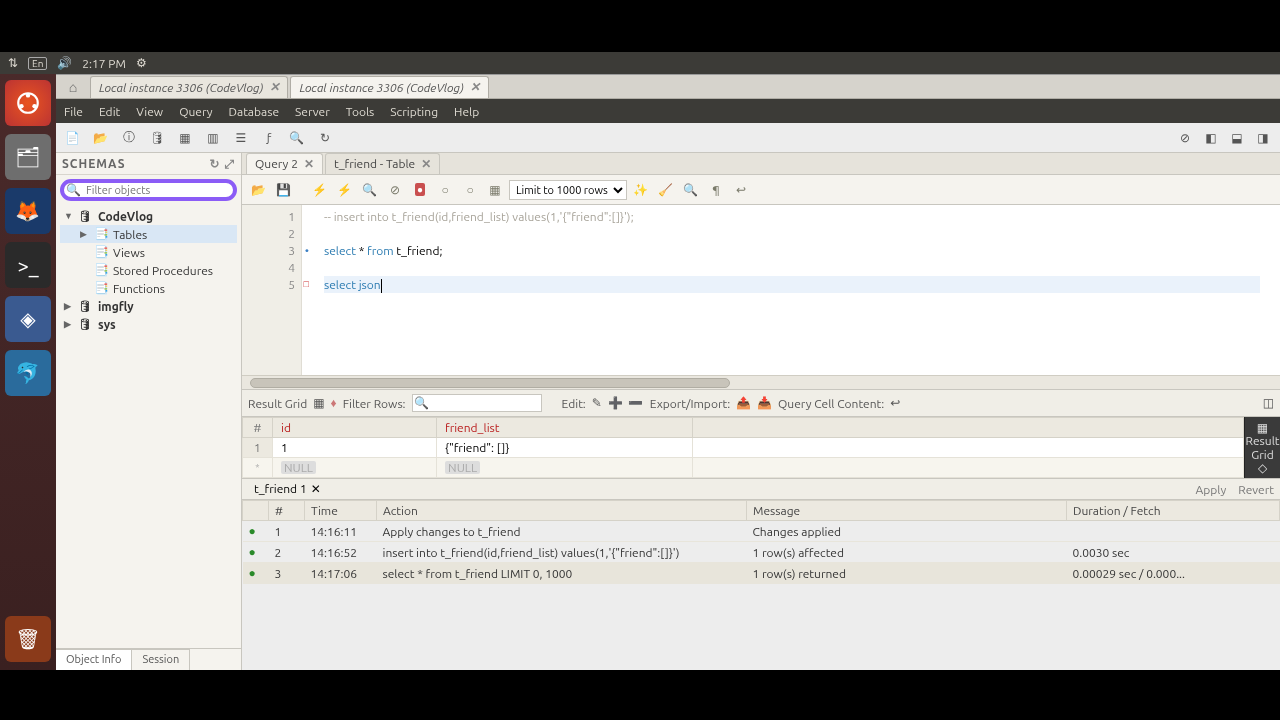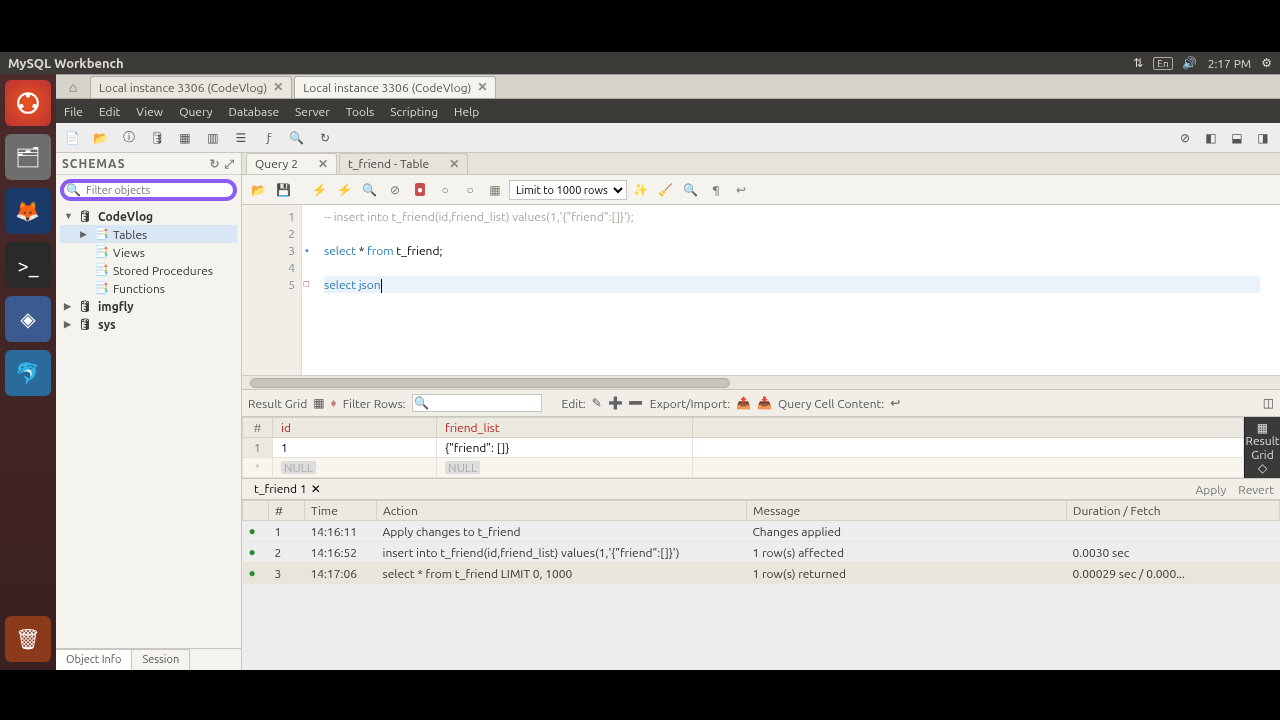--- a/index.html
+++ b/index.html
@@ -20,21 +20,21 @@
 .launch-icon.firefox{ background:#1a3a6a; }
 .launch-icon.term   { background:#2a2a2a; }
 .launch-icon.vbox   { background:#3a5a90; }
 .launch-icon.wb     { background:#2a6b9c; }
 .launch-icon.trash  { background:#8a3a1a; margin-top:auto; margin-bottom:8px;}
 .launch-icon svg{width:26px;height:26px;}
 
 .appwin { flex:1; background:#ededed; display:flex; flex-direction:column; border-top:1px solid #999;}
 .doc-tabs { height:24px; background:#d6d3cc; display:flex; align-items:center; border-bottom:1px solid #b0ada5;}
 .doc-tabs .home{ width:34px; text-align:center; font-size:14px; color:#666;}
-.doc-tabs .dtab{ padding:0 8px; height:22px; display:flex; align-items:center; gap:6px; border:1px solid #b0ada5; background:#e9e6de; border-radius:3px 3px 0 0; margin-right:2px; color:#555; border-bottom:none;}
+.doc-tabs .dtab{ padding:0 8px; height:22px; display:flex; align-items:center; gap:6px; border:1px solid #b0ada5; background:#e9e6de; border-radius:3px 3px 0 0; margin-right:2px; color:#555; border-bottom:none;font-style:italic;}
 .doc-tabs .dtab.active{ background:#f5f3ee; }
 .doc-tabs .dtab .x{ color:#888; font-weight:bold;}
 
 .menubar { height:24px; background:#3c3b37; color:#dfdbd2; display:flex; align-items:center; padding:0 8px; gap:16px;}
 .menubar span{ font-size:12px; cursor:default;}
 
 .toolbar { height:30px; background:#ededed; border-bottom:1px solid #c8c6bf; display:flex; align-items:center; padding:0 6px; gap:6px;}
 .tbtn{ width:22px; height:22px; display:flex; align-items:center; justify-content:center; border:1px solid transparent; border-radius:2px; color:#555;}
 .toolbar .right{margin-left:auto;display:flex;gap:4px;}
 
@@ -55,21 +55,21 @@
 .tree .l1{ padding-left:20px;}
 .tree .sel{ background:#d9e7f5;}
 .tree .arr{ width:10px; color:#666; font-size:9px;}
 .tree .db::before{content:"🛢";font-size:11px;margin-right:2px;}
 .bottom-tabs{ height:22px; display:flex; border-top:1px solid #c8c6bf;}
 .bottom-tabs div{ padding:3px 10px; font-size:11px; color:#555; background:#f5f3ee; border-right:1px solid #c8c6bf; border-top:1px solid #c8c6bf;}
 .bottom-tabs div.active{background:#fff;}
 
 .main{ flex:1; display:flex; flex-direction:column; overflow:hidden;}
 .ed-tabs{ height:22px; background:#e6e3db; display:flex; align-items:flex-end; padding-left:4px; border-bottom:1px solid #c8c6bf;}
-.ed-tabs .etab{ padding:3px 8px; background:#f5f3ee; border:1px solid #c8c6bf; border-bottom:none; border-radius:3px 3px 0 0; margin-right:2px; font-size:11px; display:flex; gap:20px; color:#444;}
+.ed-tabs .etab{ padding:3px 8px; background:#f5f3ee; border:1px solid #c8c6bf; border-bottom:none; border-radius:3px 3px 0 0; margin-right:2px; font-size:11px; display:flex; gap:6px; color:#444;}
 .ed-tabs .etab .x{color:#888;font-weight:bold;}
 .ed-tabs .etab.inactive{background:#e6e3db;}
 
 .ed-tb{ height:30px; background:#f5f3ee; border-bottom:1px solid #c8c6bf; display:flex; align-items:center; padding:0 6px; gap:3px;}
 .ed-tb .tbtn{color:#7a7a6a;}
 .ed-tb .bolt{color:#e6a817;}
 .ed-tb .red{background:#c94f4f;color:#fff;border-radius:2px;padding:1px 2px;font-size:10px;}
 .ed-tb select{ height:20px; font-size:11px; border:1px solid #c8c6bf; background:#fff; padding:0 2px;}
 
 .editor{ height:170px; background:#fff; display:flex; font-family:"DejaVu Sans Mono",monospace; font-size:13px; overflow:hidden; position:relative;}
@@ -119,21 +119,20 @@
 .status{height:20px;background:#e6e3db;border-top:1px solid #c8c6bf;padding:2px 8px;font-size:11px;color:#666;}
 
 .black-bottom{height:50px;background:#000;}
 </style>
 </head>
 <body>
 
 <div class="black-top"></div>
 
 <div class="topbar">
-  <span class="title">MySQL Workbench</span>
   <div class="tray">
     <span>⇅</span>
     <span class="box">En</span>
     <span>🔊</span>
     <span>2:17 PM</span>
     <span>⚙</span>
   </div>
 </div>
 
 <div class="desktop">

